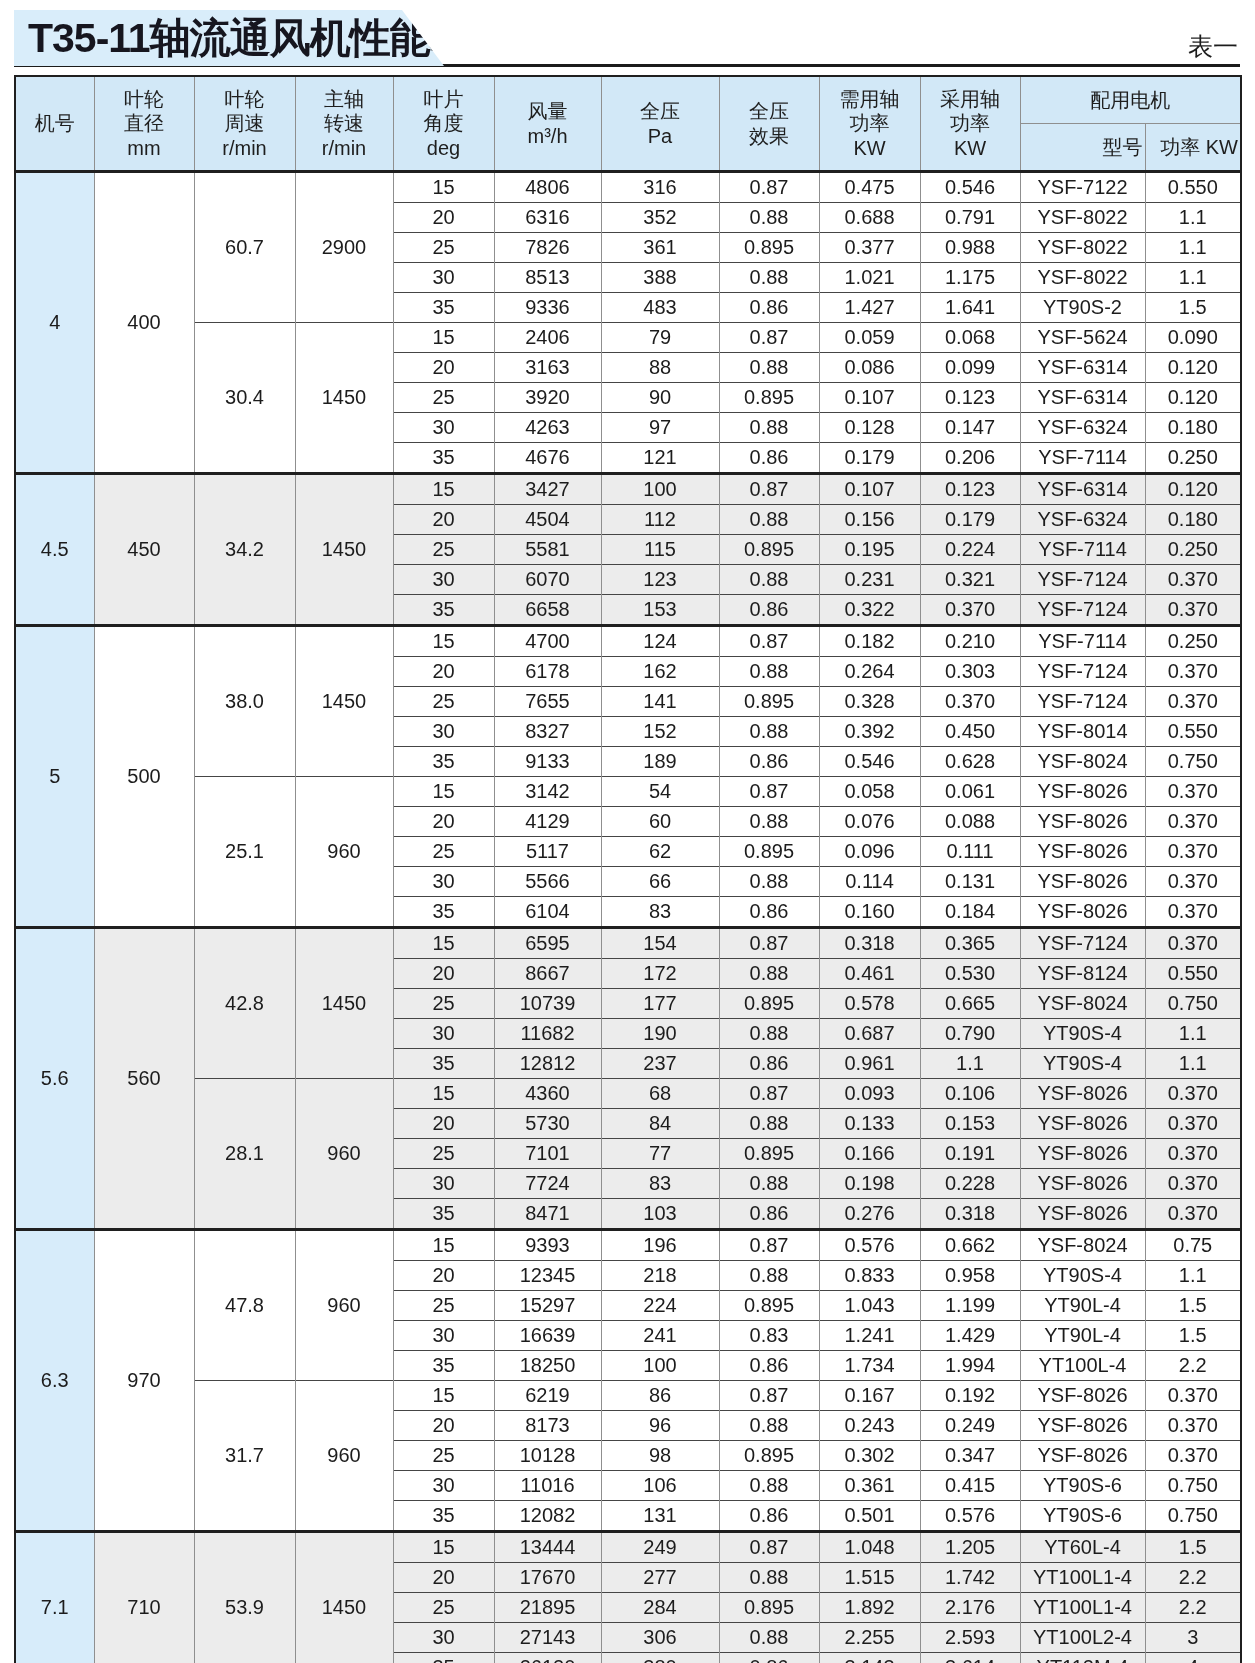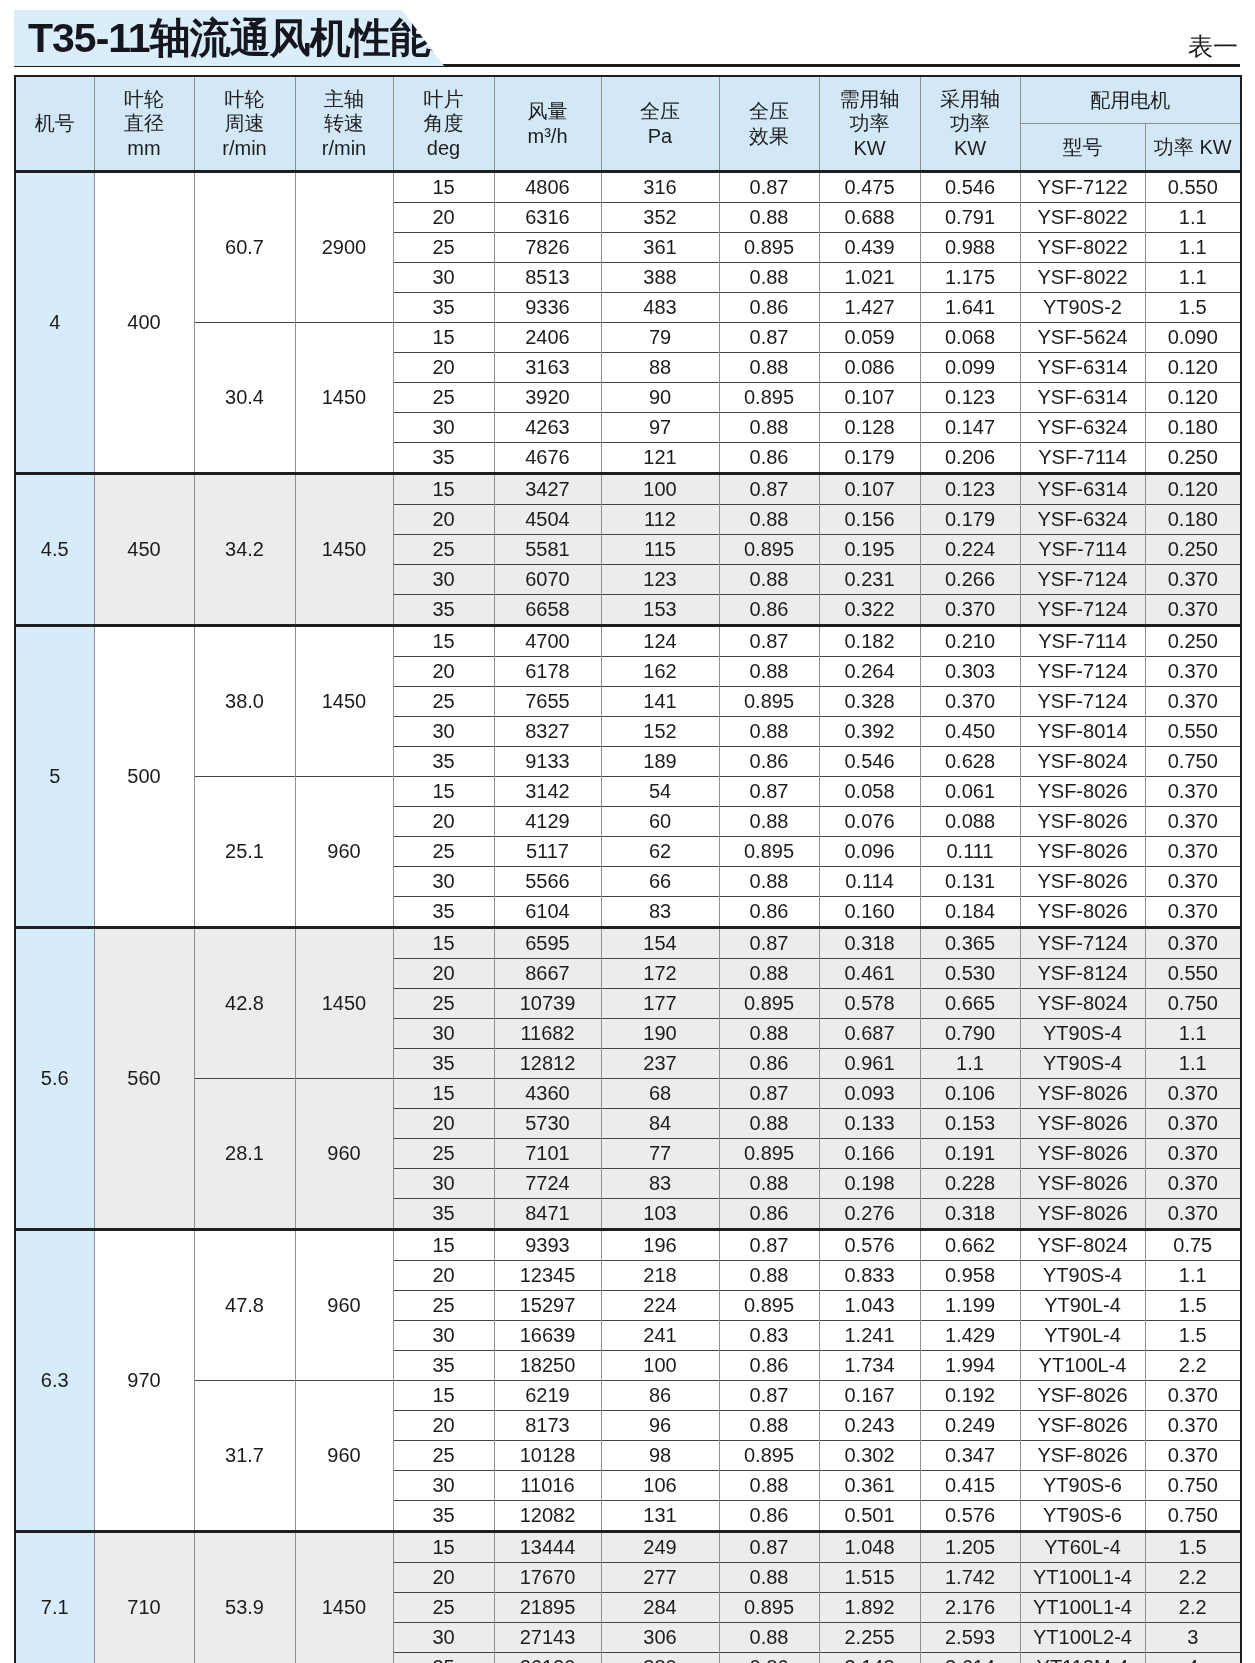--- a/index.html
+++ b/index.html
@@ -43,21 +43,21 @@
   }
   .perf thead th{
     background:#d2e8f7;
     font-weight:normal;
     font-size:20px;color:#1e1e1e;
     border-top:1px solid #8f8f8f;
     border-bottom:1px solid #8f8f8f;
     line-height:1.2;
   }
   .perf thead tr.h1 th{height:46px;}
-  .perf thead tr.h2 th{height:46px;}
+  .perf thead tr.h2 th{height:46px;text-align:right;}
   .perf thead th.tall{height:93px;}
   .perf td{
     font-size:20px;
     height:29px;line-height:29px;
     border-top:1.6px solid #454545;
     background:#ffffff;
     white-space:nowrap;
   }
   .perf td.shaded{background:#ececec;}
   .perf td.mc{background:#d7ecfa;}
@@ -167,21 +167,21 @@
         <td>0.688</td>
         <td>0.791</td>
         <td>YSF-8022</td>
         <td>1.1</td>
       </tr>
       <tr>
         <td>25</td>
         <td>7826</td>
         <td>361</td>
         <td>0.895</td>
-        <td>0.439</td>
+        <td>0.377</td>
         <td>0.988</td>
         <td>YSF-8022</td>
         <td>1.1</td>
       </tr>
       <tr>
         <td>30</td>
         <td>8513</td>
         <td>388</td>
         <td>0.88</td>
         <td>1.021</td>
@@ -284,21 +284,21 @@
         <td class="shaded">0.224</td>
         <td class="shaded">YSF-7114</td>
         <td class="shaded">0.250</td>
       </tr>
       <tr>
         <td class="shaded">30</td>
         <td class="shaded">6070</td>
         <td class="shaded">123</td>
         <td class="shaded">0.88</td>
         <td class="shaded">0.231</td>
-        <td class="shaded">0.266</td>
+        <td class="shaded">0.321</td>
         <td class="shaded">YSF-7124</td>
         <td class="shaded">0.370</td>
       </tr>
       <tr>
         <td class="shaded">35</td>
         <td class="shaded">6658</td>
         <td class="shaded">153</td>
         <td class="shaded">0.86</td>
         <td class="shaded">0.322</td>
         <td class="shaded">0.370</td>

